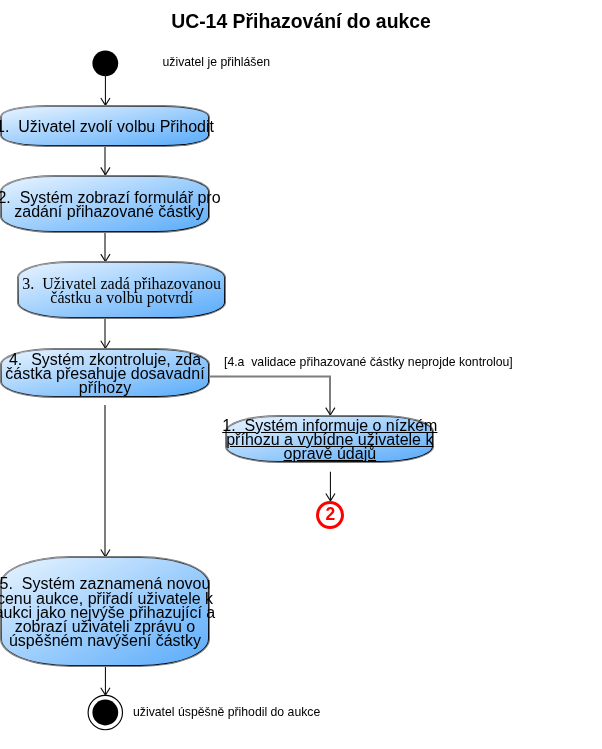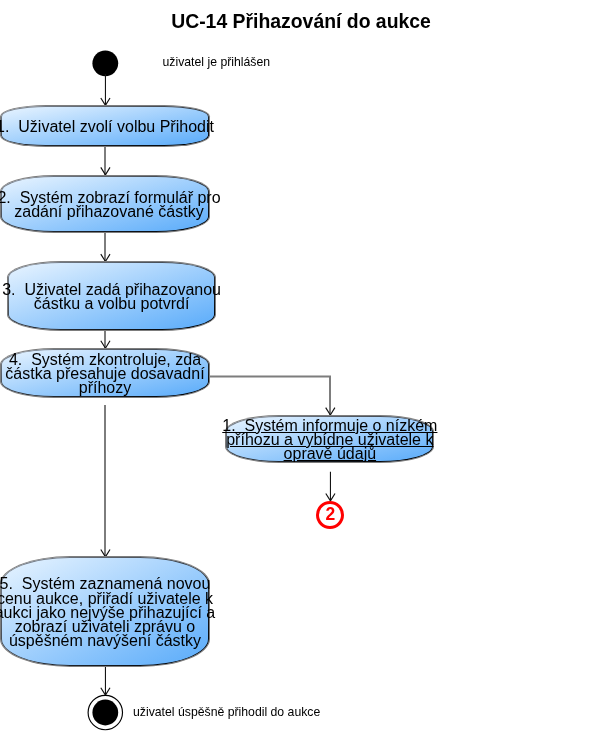--- a/index.html
+++ b/index.html
@@ -63,28 +63,29 @@
       <path d="M105.45 665 L105.45 695.1" stroke="#151515" stroke-width="1.1"></path>
       <path d="M100.8 687.7 L105.45 695.1 L110 687.7" stroke="#111" stroke-width="1.15"></path>
 
       <circle cx="105.3" cy="712.5" r="17.2" fill="#fff" stroke="#000" stroke-width="1.15"></circle>
       <circle cx="105.3" cy="712.5" r="12.9" fill="#000" stroke="none"></circle>
     </g>
   </svg>
 
   <div class="flow-lbl" style="left:129.5px;top:55px;margin-left:33px;">uživatel je přihlášen</div>
   <div class="flow-lbl" style="left:133px;top:705px;">uživatel úspěšně přihodil do aukce</div>
+  <div class="flow-lbl" style="left:224px;top:355px;">[4.a  validace přihazované částky neprojde kontrolou]</div>
 
   <div class="node" style="left:1.4px;top:106.0px;width:207.2px;height:39.7px;border-radius:45px/10.5px;">
     <span>1.  Uživatel zvolí volbu Přihodit</span>
   </div>
   <div class="node" style="left:1.4px;top:175.6px;width:207.2px;height:56.0px;border-radius:53px/15.5px;padding-left:8px;">
     <span>2.  Systém zobrazí formulář pro<br>zadání přihazované částky</span>
   </div>
-  <div class="node" style="left:8px;top:262.1px;width:207.2px;height:68px;border-radius:53px/15.5px;">
+  <div class="node" style="left:18px;top:262.1px;width:207.2px;height:56.0px;border-radius:53px/15.5px;font-family:Liberation Serif, serif;">
     <span>3.  Uživatel zadá přihazovanou<br>částku a volbu potvrdí</span>
   </div>
   <div class="node" style="left:1.4px;top:348.7px;width:207.2px;height:48px;border-radius:53px/15.5px;">
     <span>4.  Systém zkontroluje, zda<br>částka přesahuje dosavadní<br>příhozy</span>
   </div>
   <div class="node" style="left:226.25px;top:415.6px;width:207.2px;height:46px;border-radius:53px/15.5px;text-decoration:underline;">
     <span>1.  Systém informuje o nízkém<br>příhozu a vybídne uživatele k<br>opravě údajů</span>
   </div>
   <div class="node" style="left:1.4px;top:557.4px;width:207.2px;height:108.4px;border-radius:69px/27px;">
     <span>5.  Systém zaznamená novou<br>cenu aukce, přiřadí uživatele k<br>aukci jako nejvýše přihazující a<br>zobrazí uživateli zprávu o<br>úspěšném navýšení částky</span>

